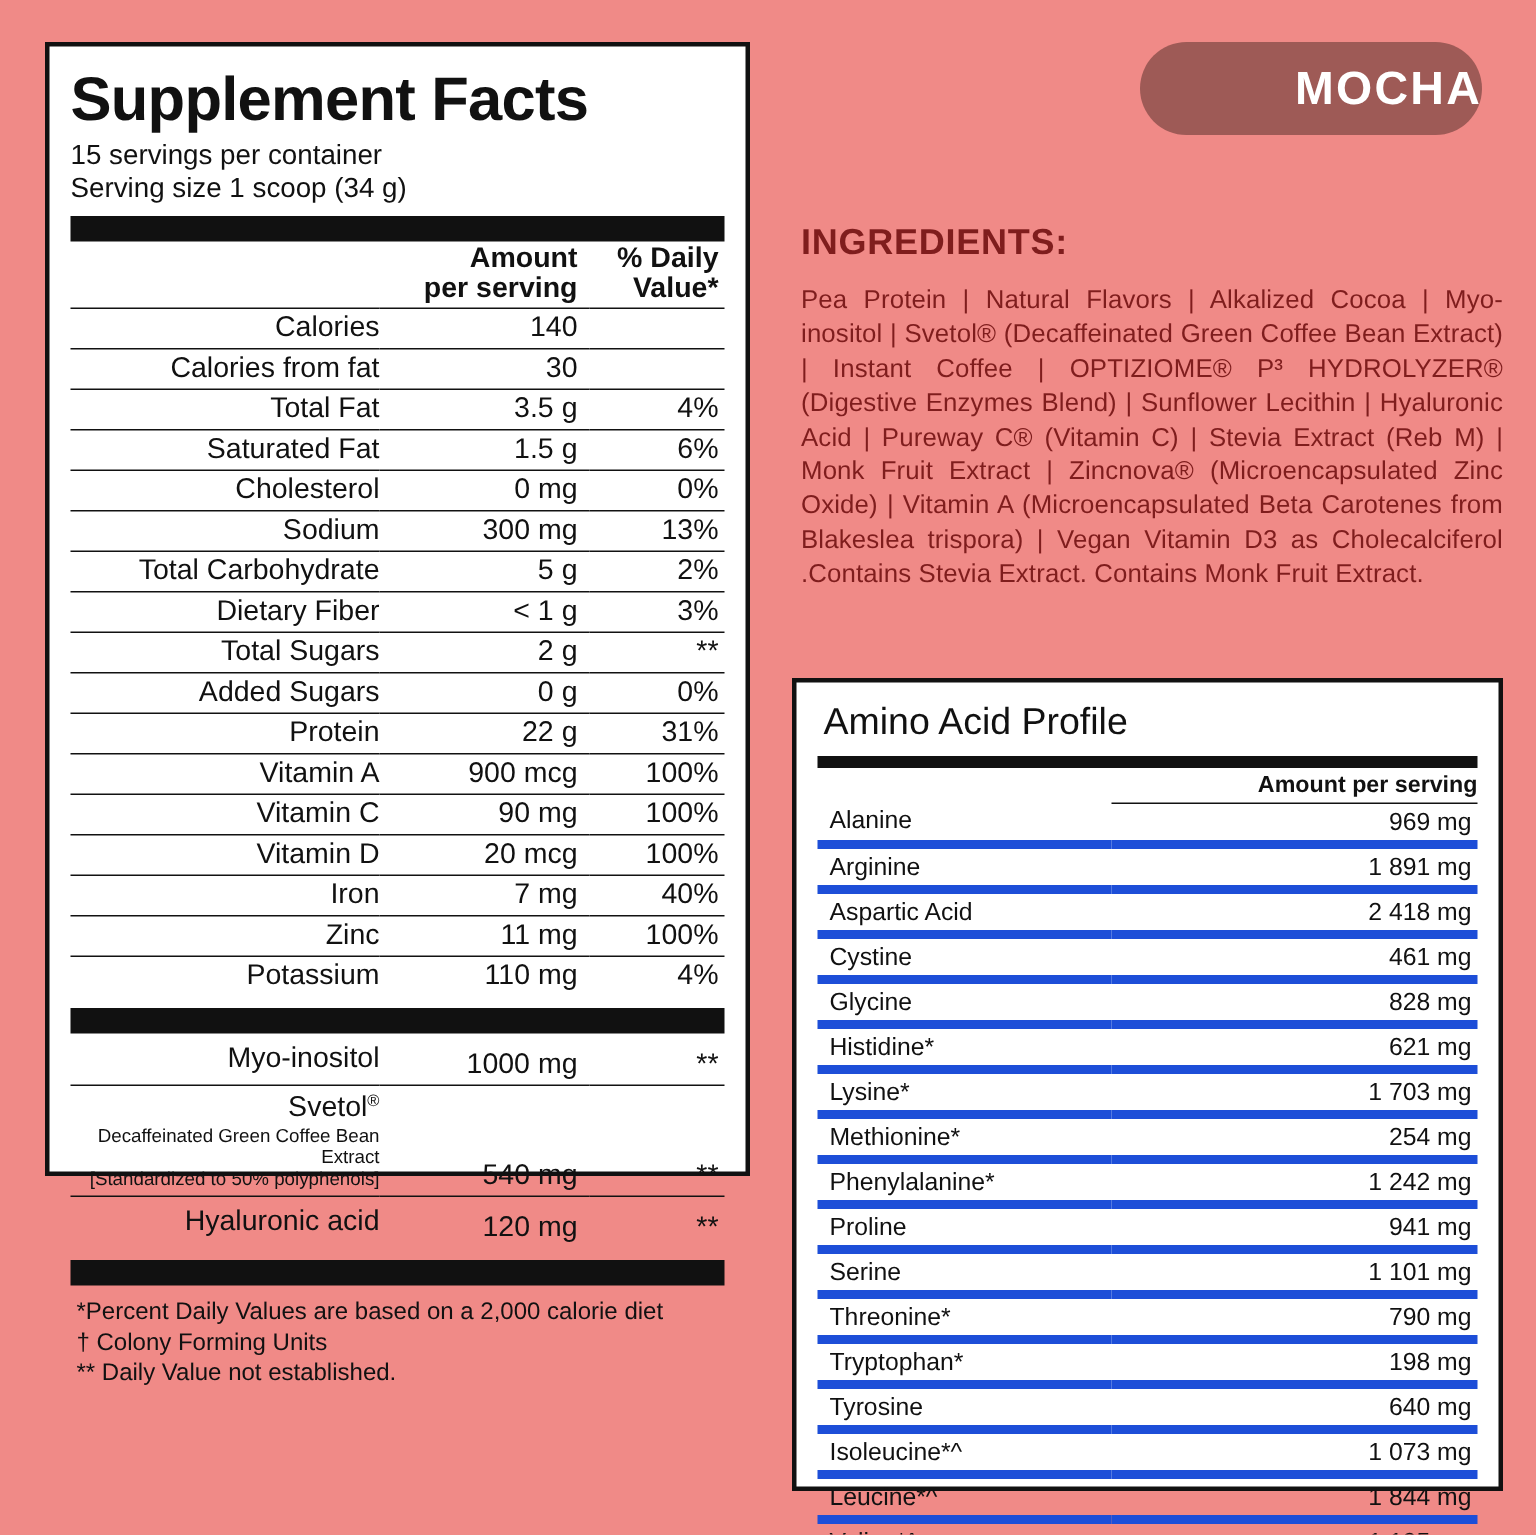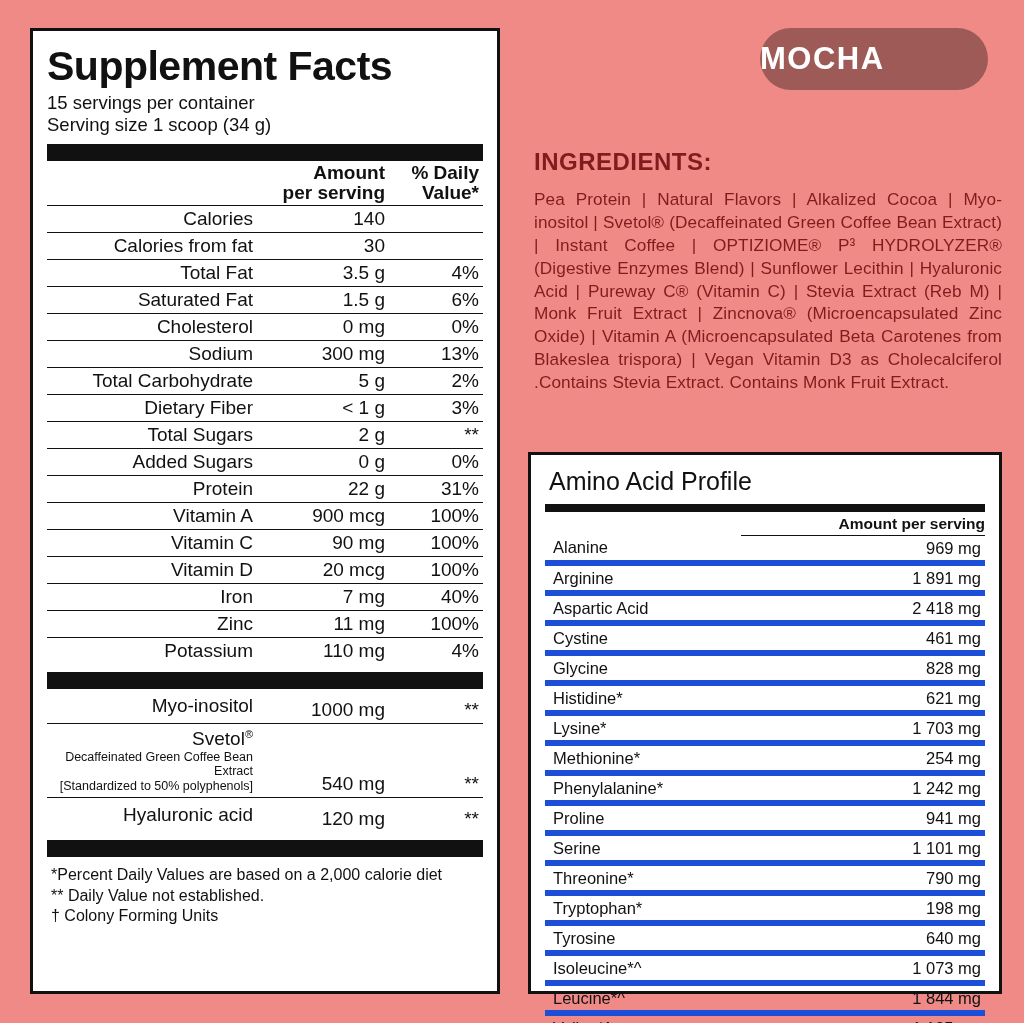--- a/index.html
+++ b/index.html
@@ -14,21 +14,21 @@
     overflow: hidden;
     position: relative;
   }
 
   
   .sf-panel {
     position: absolute;
     left: 30px;
     top: 28px;
     width: 470px;
-    height: 966px;
+    height: 756px;
     background: #ffffff;
     border: 3px solid #111111;
     box-sizing: border-box;
     padding: 10px 14px 8px 14px;
   }
   .sf-title {
     font-size: 41px;
     font-weight: bold;
     letter-spacing: -0.5px;
     line-height: 1.05;
@@ -97,21 +97,21 @@
     width: 228px;
     height: 62px;
     background: #9e5a56;
     border-radius: 31px;
     color: #ffffff;
     font-size: 31px;
     font-weight: bold;
     letter-spacing: 1.5px;
     display: flex;
     align-items: center;
-    justify-content: flex-start;
+    justify-content: flex-end;
   }
 
   .ing-block {
     position: absolute;
     left: 534px;
     top: 148px;
     width: 468px;
     color: #7f1d1d;
   }
   .ing-heading {
@@ -311,22 +311,22 @@
       <td class="col-amt">120 mg</td>
       <td class="col-dv">**</td>
     </tr>
   </tbody>
     </table>
 
   <div class="bar-thick"></div>
 
   <div class="footnotes">
     <div>*Percent Daily Values are based on a 2,000 calorie diet</div>
+    <div>† Colony Forming Units</div>
     <div>** Daily Value not established.</div>
-    <div>† Colony Forming Units</div>
   </div>
 </div>
 
 <div class="flavor-pill">
   <span>MOCHA</span>
 </div>
 
 <div class="ing-block">
   <div class="ing-heading">INGREDIENTS:</div>
   <div class="ing-body">Pea Protein | Natural Flavors | Alkalized Cocoa | Myo-inositol | Svetol® (Decaffeinated Green Coffee Bean Extract) | Instant Coffee | OPTIZIOME® P³ HYDROLYZER® (Digestive Enzymes Blend) | Sunflower Lecithin | Hyaluronic Acid | Pureway C® (Vitamin C) | Stevia Extract (Reb M) | Monk Fruit Extract | Zincnova® (Microencapsulated Zinc Oxide) | Vitamin A (Microencapsulated Beta Carotenes from Blakeslea trispora) | Vegan Vitamin D3 as Cholecalciferol .Contains Stevia Extract. Contains Monk Fruit Extract.</div>

